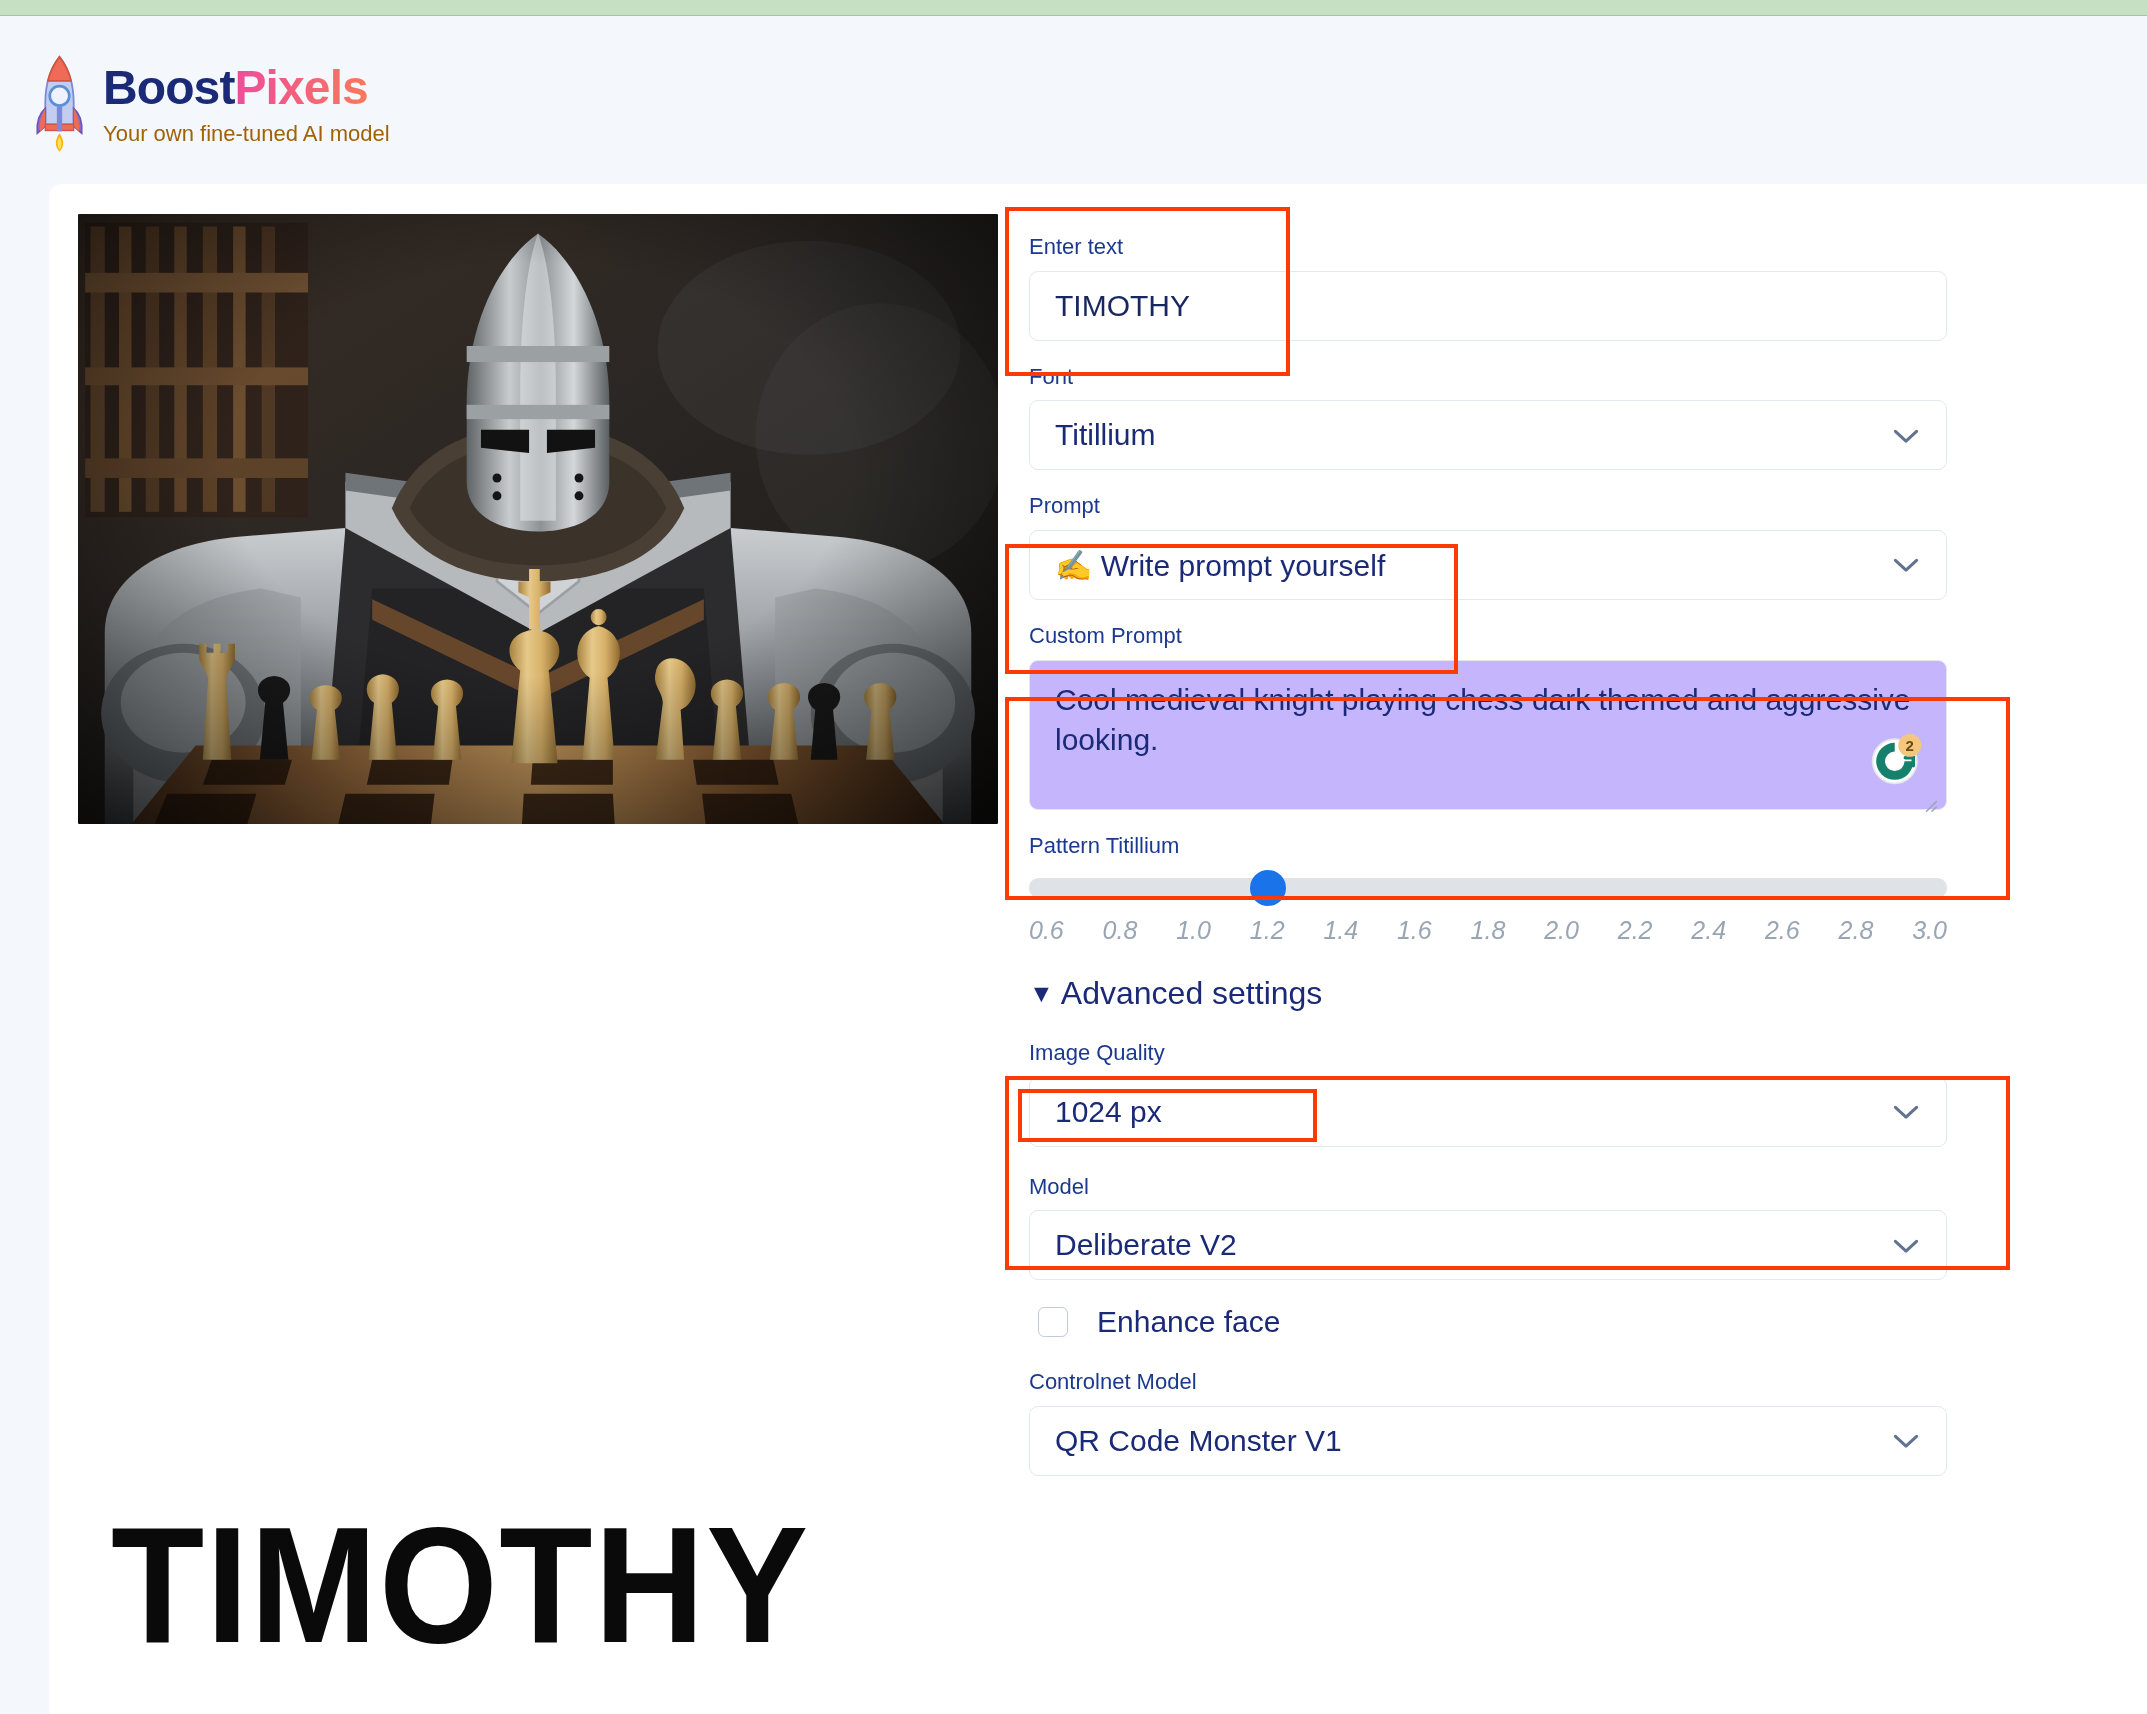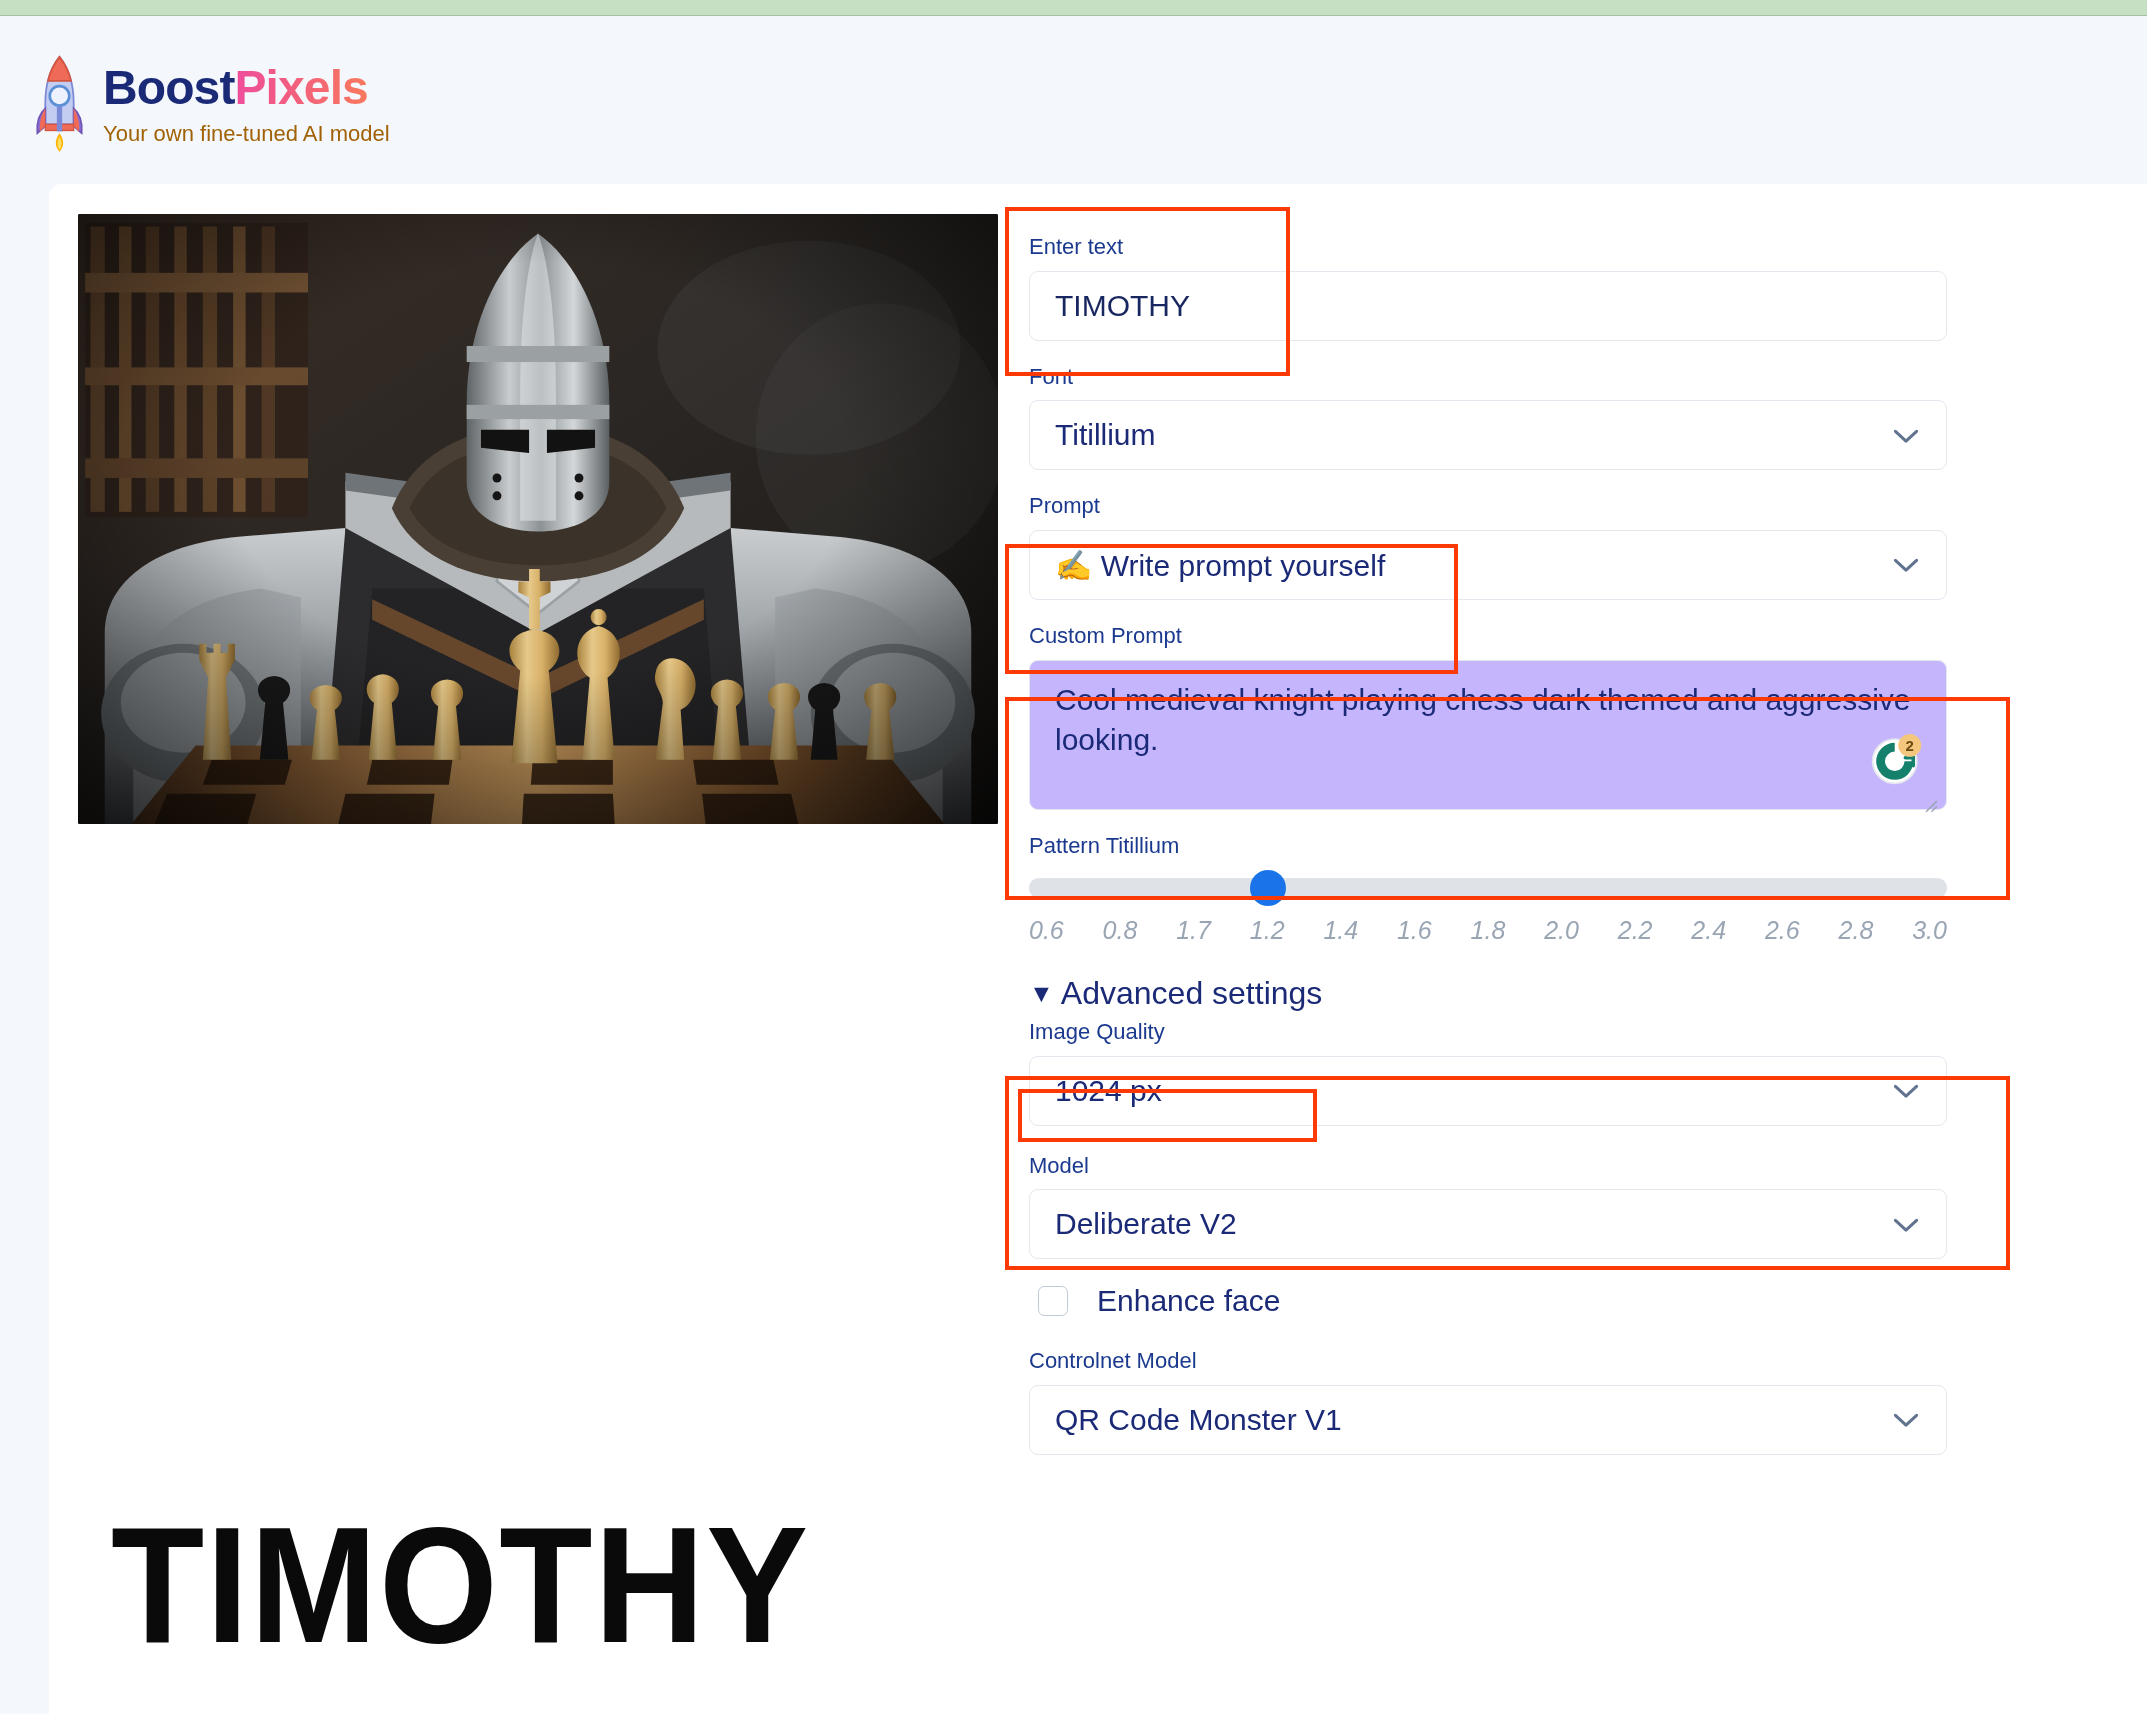--- a/index.html
+++ b/index.html
@@ -365,41 +365,41 @@
     </div>
 
     <div class="field slider-wrap" style="margin-top:23px">
       <span class="field-label">Pattern Titillium</span>
       <div class="slider-track">
         <div class="slider-thumb" id="pi-thumb" style="left: 221px;"></div>
       </div>
       <div class="ticks" id="pi-ticks">
           <span>0.6</span>
           <span>0.8</span>
-          <span>1.7</span>
+          <span>1.0</span>
           <span>1.2</span>
           <span>1.4</span>
           <span>1.6</span>
           <span>1.8</span>
           <span>2.0</span>
           <span>2.2</span>
           <span>2.4</span>
           <span>2.6</span>
           <span>2.8</span>
           <span>3.0</span>
         </div>
     </div>
 
     <div style="margin-top:30px">
       <div class="adv-header">
         <span class="adv-caret">▼</span>
         <span>Advanced settings</span>
       </div>
 
-      <div class="field" style="margin-top:7px">
+      <div class="field" style="margin-top:28px">
         <span class="field-label">Image Quality</span>
         <div class="control select">
           <span>1024 px</span>
           <span class="chev">
             <svg width="30" height="19.6" viewBox="0 0 34 22" fill="none" stroke="#61738f" stroke-width="3.5" stroke-linecap="round" stroke-linejoin="round">
                 <path d="M5 6 L17 17 L29 6"></path>
               </svg>
           </span>
         </div>
       </div>

